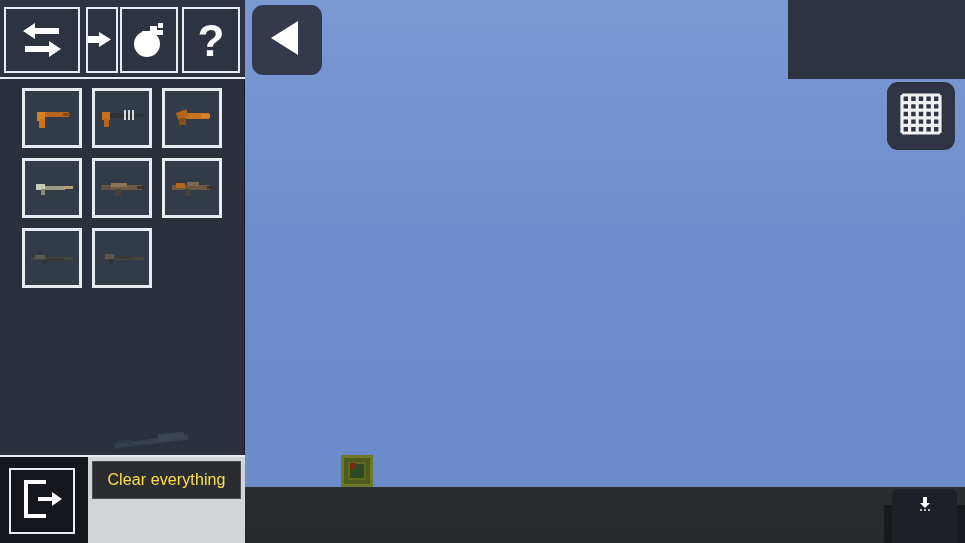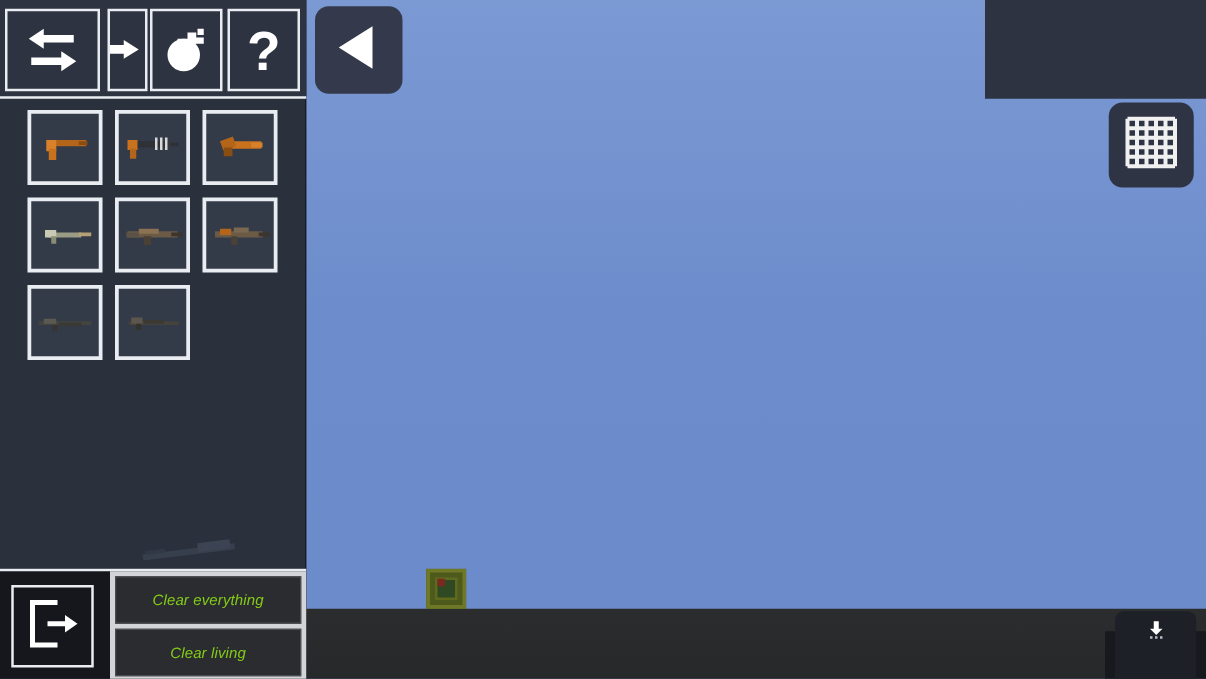--- a/index.html
+++ b/index.html
@@ -107,26 +107,25 @@
   #clear-panel{
     position:absolute;left:88px;top:0px;width:157px;height:88px;
     background:#d2d4d8;
     padding:4px;box-sizing:border-box;
   }
   .clear-btn{
     width:100%;height:38px;
     background:#2a2c2f;
     border:1px solid #4a4d52;
     box-sizing:border-box;
-    color:#84cc16;
-    font-size:12px;
+    color:#fde047;
+    font-size:16px;
     display:flex;align-items:center;justify-content:center;
     cursor:pointer;
     letter-spacing:.1px;
-    font-style:italic;
   }
   .clear-btn.second{margin-top:4px;}
 
   
   .round-btn{
     position:absolute;
     background:#2c3040;
     border-radius:11px;
     display:flex;align-items:center;justify-content:center;
     cursor:pointer;
@@ -314,21 +313,20 @@
           <g fill="#ffffff">
             <rect x="18" y="19" width="18" height="4"></rect>
             <polygon points="42,21 32,14 32,28"></polygon>
           </g>
         </svg>
       </span>
     </div>
 
     <div id="clear-panel">
       <div class="clear-btn">Clear everything</div>
-      <div class="clear-btn second">Clear living</div>
     </div>
   </div>
 </div>
 
 <div id="back-btn" class="round-btn">
   <span>
     <svg width="38" height="40" viewBox="0 0 38 40">
       <polygon points="30,3 30,37 3,20" fill="#ffffff"></polygon>
     </svg>
   </span>

